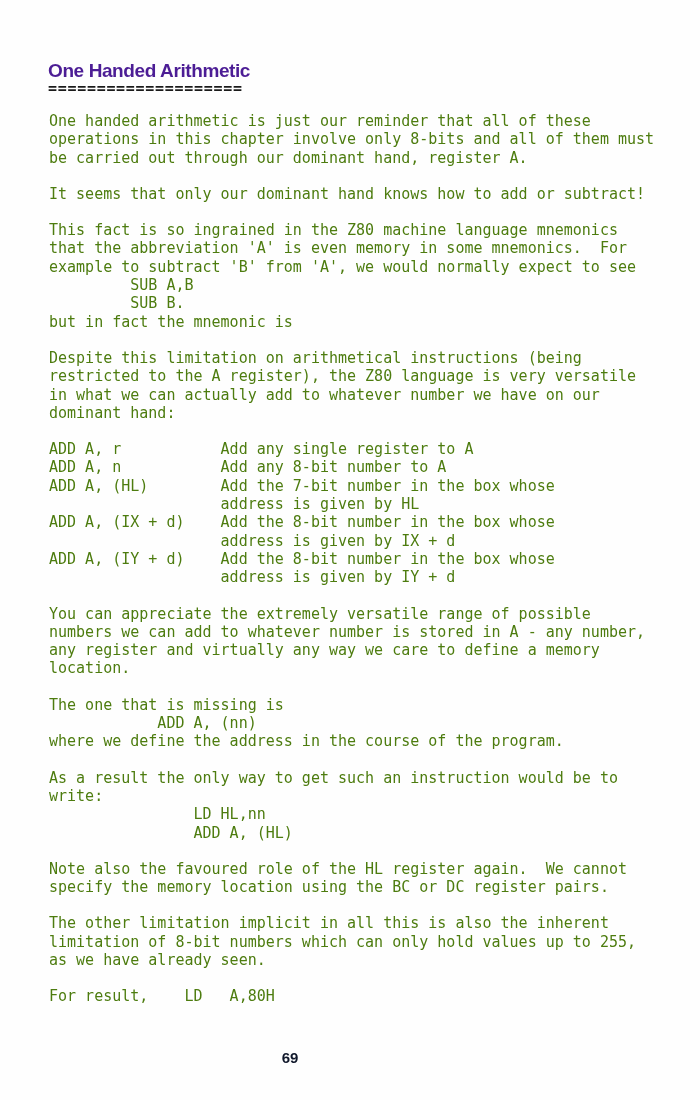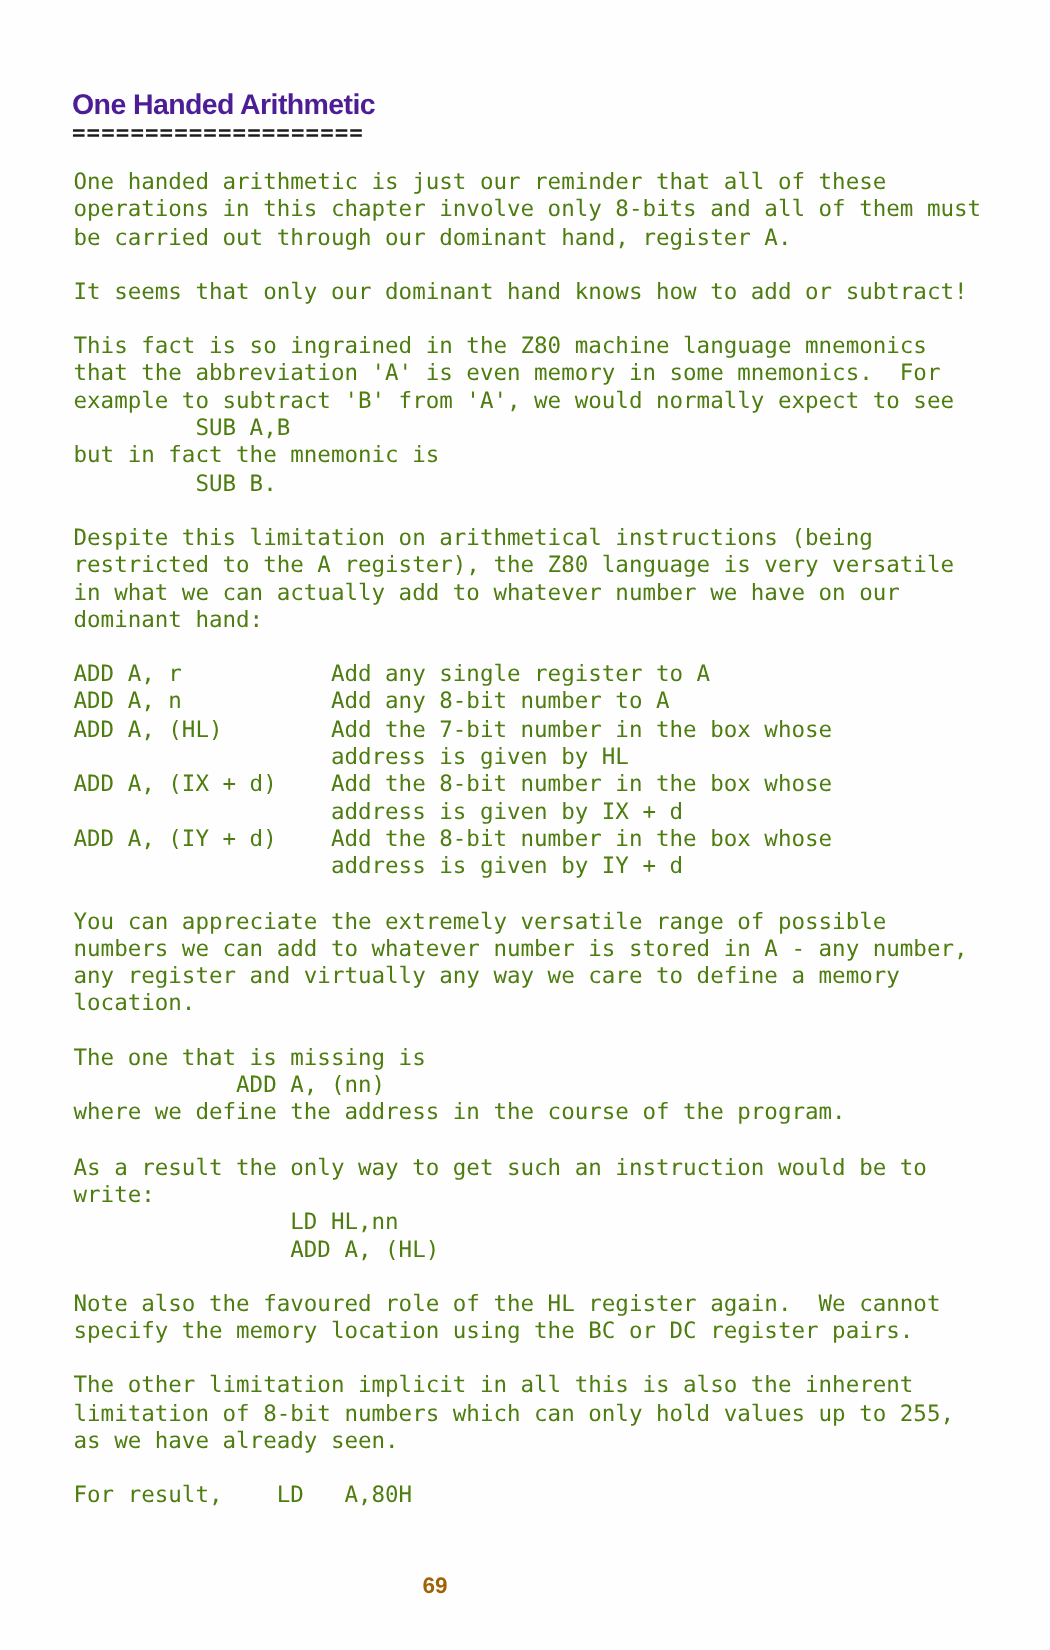--- a/index.html
+++ b/index.html
@@ -59,21 +59,21 @@
   }
   .page-number {
     position: absolute;
     top: 1049px;
     left: 0;
     width: 580px;
     text-align: center;
     font-family: "Liberation Sans", sans-serif;
     font-weight: bold;
     font-size: 15px;
-    color: #a16207;
+    color: #0f172a;
   }
 </style>
 </head>
 <body>
 
 <div class="page">
 
   <div class="heading-wrap">
     <h1 class="heading">One Handed Arithmetic</h1>
     <div class="heading-underline">====================</div>
@@ -86,22 +86,22 @@
         <div class="line">be carried out through our dominant hand, register A.</div>
       </div>
       <div class="para">
         <div class="line">It seems that only our dominant hand knows how to add or subtract!</div>
       </div>
       <div class="para">
         <div class="line">This fact is so ingrained in the Z80 machine language mnemonics</div>
         <div class="line">that the abbreviation 'A' is even memory in some mnemonics.  For</div>
         <div class="line">example to subtract 'B' from 'A', we would normally expect to see</div>
         <div class="line">         SUB A,B</div>
+        <div class="line">         SUB B.</div>
         <div class="line">but in fact the mnemonic is</div>
-        <div class="line">         SUB B.</div>
       </div>
       <div class="para">
         <div class="line">Despite this limitation on arithmetical instructions (being</div>
         <div class="line">restricted to the A register), the Z80 language is very versatile</div>
         <div class="line">in what we can actually add to whatever number we have on our</div>
         <div class="line">dominant hand:</div>
       </div>
       <div class="para">
         <div class="line">ADD A, r           Add any single register to A</div>
         <div class="line">ADD A, n           Add any 8-bit number to A</div>

